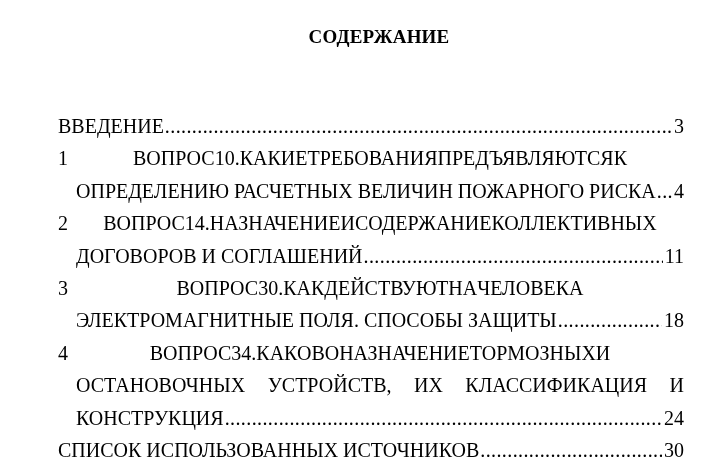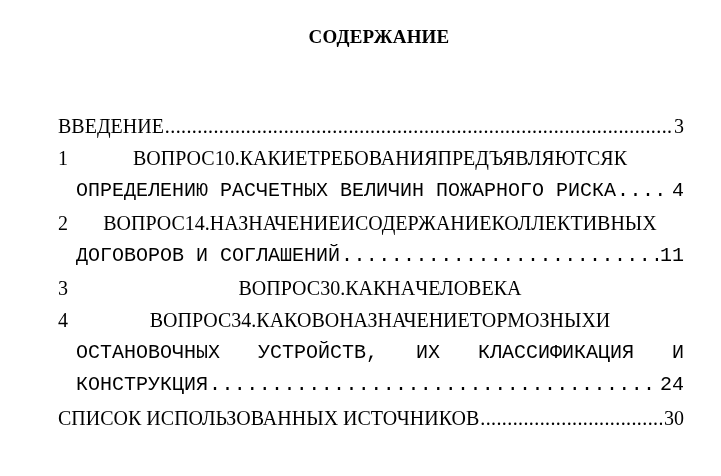--- a/index.html
+++ b/index.html
@@ -44,21 +44,20 @@
     .justified {
       display: flex;
       justify-content: space-between;
     }
     .num {
       display: inline-block;
       width: 18px;
     }
     .indent {
       padding-left: 18px;
-      font-family: Liberation Mono, monospace;
     }
     .leader-line {
       display: flex;
       align-items: baseline;
     }
     .leader-text {
       flex: 0 0 auto;
     }
     .dots {
       flex: 1 1 auto;
@@ -139,23 +138,29 @@
     </div>
   </div>
 
   <div class="entry">
     <div class="line first-justified">
       <span class="num">3</span>
       <span class="words">
         <span>ВОПРОС</span>
         <span>30.</span>
         <span>КАК</span>
+        <span>ДЕЙСТВУЮТ</span>
         <span>НА</span>
         <span>ЧЕЛОВЕКА</span>
       </span>
+    </div>
+    <div class="line leader-line indent">
+      <span class="leader-text">ЭЛЕКТРОМАГНИТНЫЕ ПОЛЯ. СПОСОБЫ ЗАЩИТЫ</span>
+      <span class="dots"></span>
+      <span class="page">18</span>
     </div>
   </div>
 
   <div class="entry">
     <div class="line first-justified">
       <span class="num">4</span>
       <span class="words">
         <span>ВОПРОС</span>
         <span>34.</span>
         <span>КАКОВО</span>

